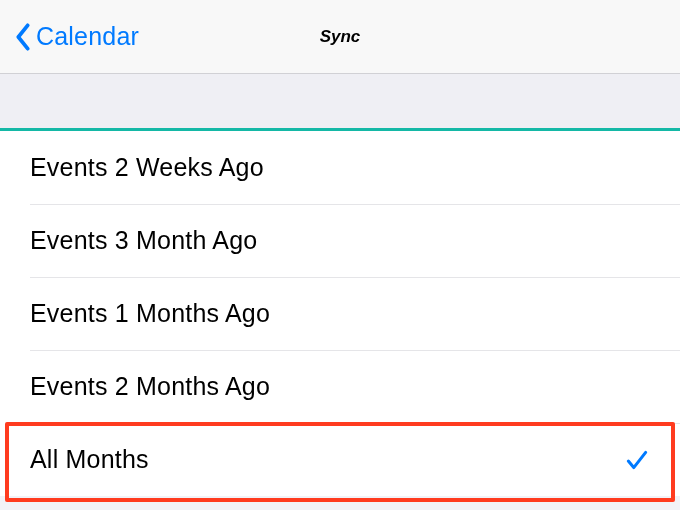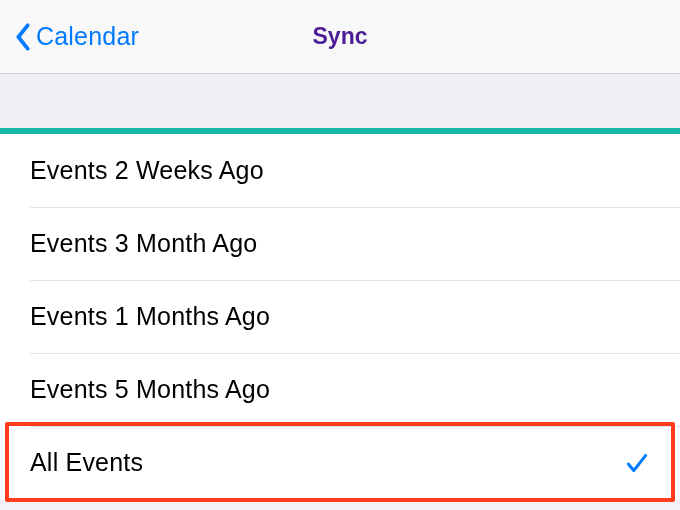--- a/index.html
+++ b/index.html
@@ -37,31 +37,32 @@
     }
     .back-label {
       font-size: 25px;
       margin-left: 4px;
       letter-spacing: 0.2px;
     }
     .nav-title {
       position: absolute;
       left: 50%;
       transform: translateX(-50%);
-      font-size: 23px;
+      font-size: 17px;
       font-weight: 600;
-      color: #4c1d95;
+      color: #000000;
+      font-style: italic;
     }
     .spacer {
       height: 54px;
       background: #efeff4;
     }
     .list {
       background: #fff;
-      border-top: 6px solid #14b8a6;
+      border-top: 3px solid #14b8a6;
     }
     .row {
       display: flex;
       align-items: center;
       justify-content: space-between;
       height: 73px;
       padding: 0 30px;
       position: relative;
       cursor: pointer;
     }
@@ -117,23 +118,23 @@
   <div class="row">
     <span class="label">Events 2 Weeks Ago</span>
   </div>
   <div class="row">
     <span class="label">Events 3 Month Ago</span>
   </div>
   <div class="row">
     <span class="label">Events 1 Months Ago</span>
   </div>
   <div class="row">
-    <span class="label">Events 5 Months Ago</span>
+    <span class="label">Events 2 Months Ago</span>
   </div>
   <div class="row">
-    <span class="label">All Events</span>
+    <span class="label">All Months</span>
     <svg class="check" viewBox="0 0 24 24" fill="none" stroke="currentColor" stroke-width="2.8" stroke-linecap="round" stroke-linejoin="round">
       <polyline points="4,13 9,19 20,5"></polyline>
     </svg>
   </div>
 </div>
 
 <div class="highlight highlight-row"></div>
 
 </body></html>

